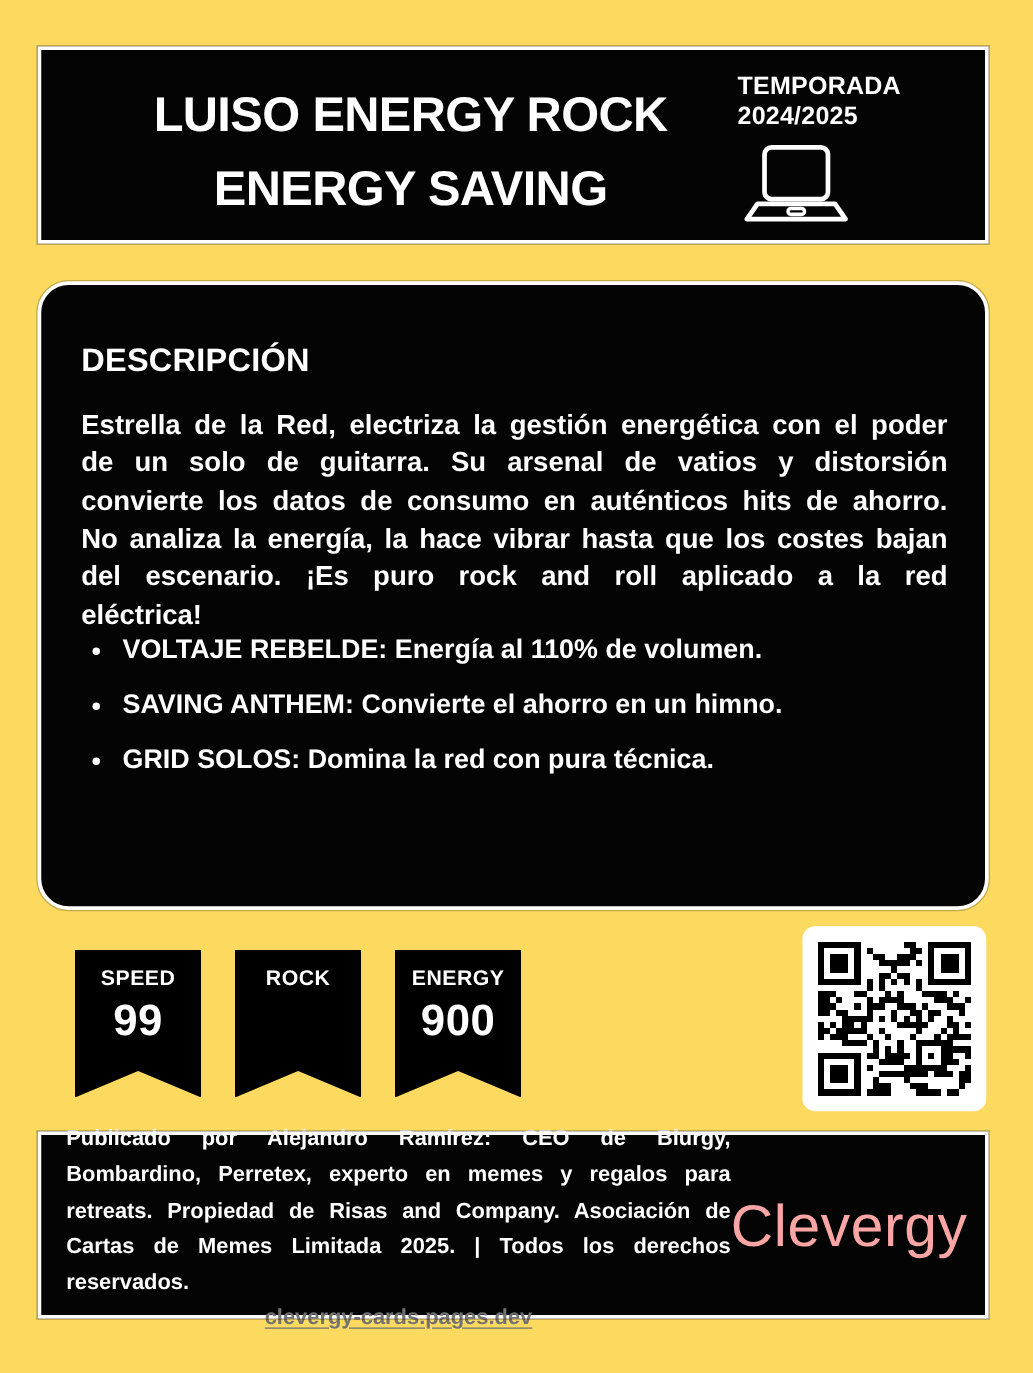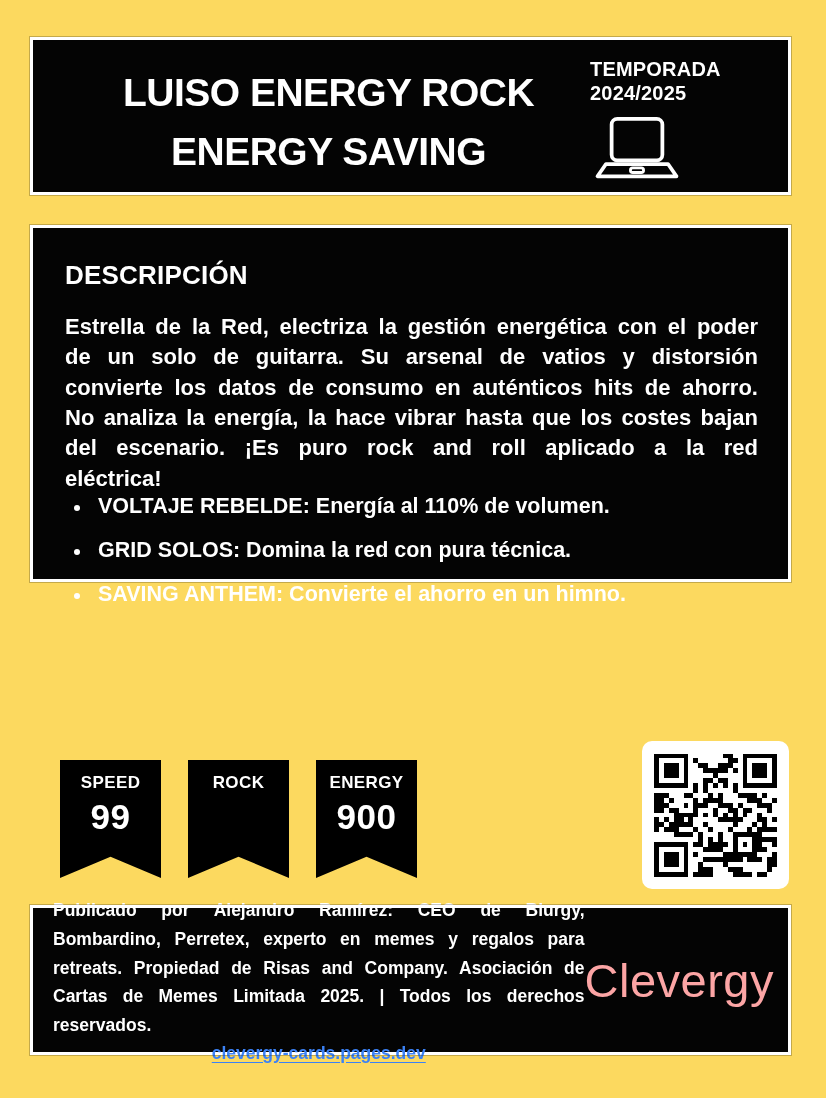--- a/index.html
+++ b/index.html
@@ -49,22 +49,23 @@
     font-size: 20px;
     font-weight: 700;
     line-height: 1.18;
     letter-spacing: 0.2px;
   }
   .laptop { margin-top: 10px; }
 
   
   .desc {
     top: 225px;
-    height: 357px;
-    padding: 32px 30px 0 32px;
+    height: 503px;
+    padding: 45px 30px 0 32px;
+    border-radius: 25px;
   }
   .section-heading {
     font-size: 26px;
     font-weight: 700;
     letter-spacing: 0.2px;
   }
   .desc-heading { margin-bottom: 21px; }
   .body-text {
     font-size: 22px;
     font-weight: 700;
@@ -149,21 +150,21 @@
     font-weight: 700;
     line-height: 1.64;
     text-align: justify;
     word-spacing: 2px;
   }
   .footer-link {
     display: block;
     text-align: center;
     font-size: 17.5px;
     font-weight: 700;
-    color: #3b82f6;
+    color: #737373;
     text-decoration: underline;
     text-underline-offset: 3px;
     margin-top: 3px;
     cursor: pointer;
   }
   .brand {
     flex: 1;
     text-align: center;
     font-size: 47px;
     font-weight: 400;
@@ -190,22 +191,22 @@
         <rect x="43" y="55" width="14" height="5" rx="2.5" stroke="#ffffff" stroke-width="3"></rect>
       </svg>
     </div>
   </section>
 
   <section class="panel desc">
     <h2 class="section-heading desc-heading">DESCRIPCIÓN</h2>
     <p class="body-text">Estrella de la Red, electriza la gestión energética con el poder de un solo de guitarra. Su arsenal de vatios y distorsión convierte los datos de consumo en auténticos hits de ahorro. No analiza la energía, la hace vibrar hasta que los costes bajan del escenario. ¡Es puro rock and roll aplicado a la red eléctrica!</p>
     <ul class="skills-list">
       <li>VOLTAJE REBELDE: Energía al 110% de volumen.</li>
+      <li>SAVING ANTHEM: Convierte el ahorro en un himno.</li>
       <li>GRID SOLOS: Domina la red con pura técnica.</li>
-      <li>SAVING ANTHEM: Convierte el ahorro en un himno.</li>
     </ul>
   </section>
 
   <div class="stats">
     <div class="stat">
       <div class="stat-label">SPEED</div>
       <div class="stat-value">99</div>
     </div>
     <div class="stat">
       <div class="stat-label">ROCK</div>

